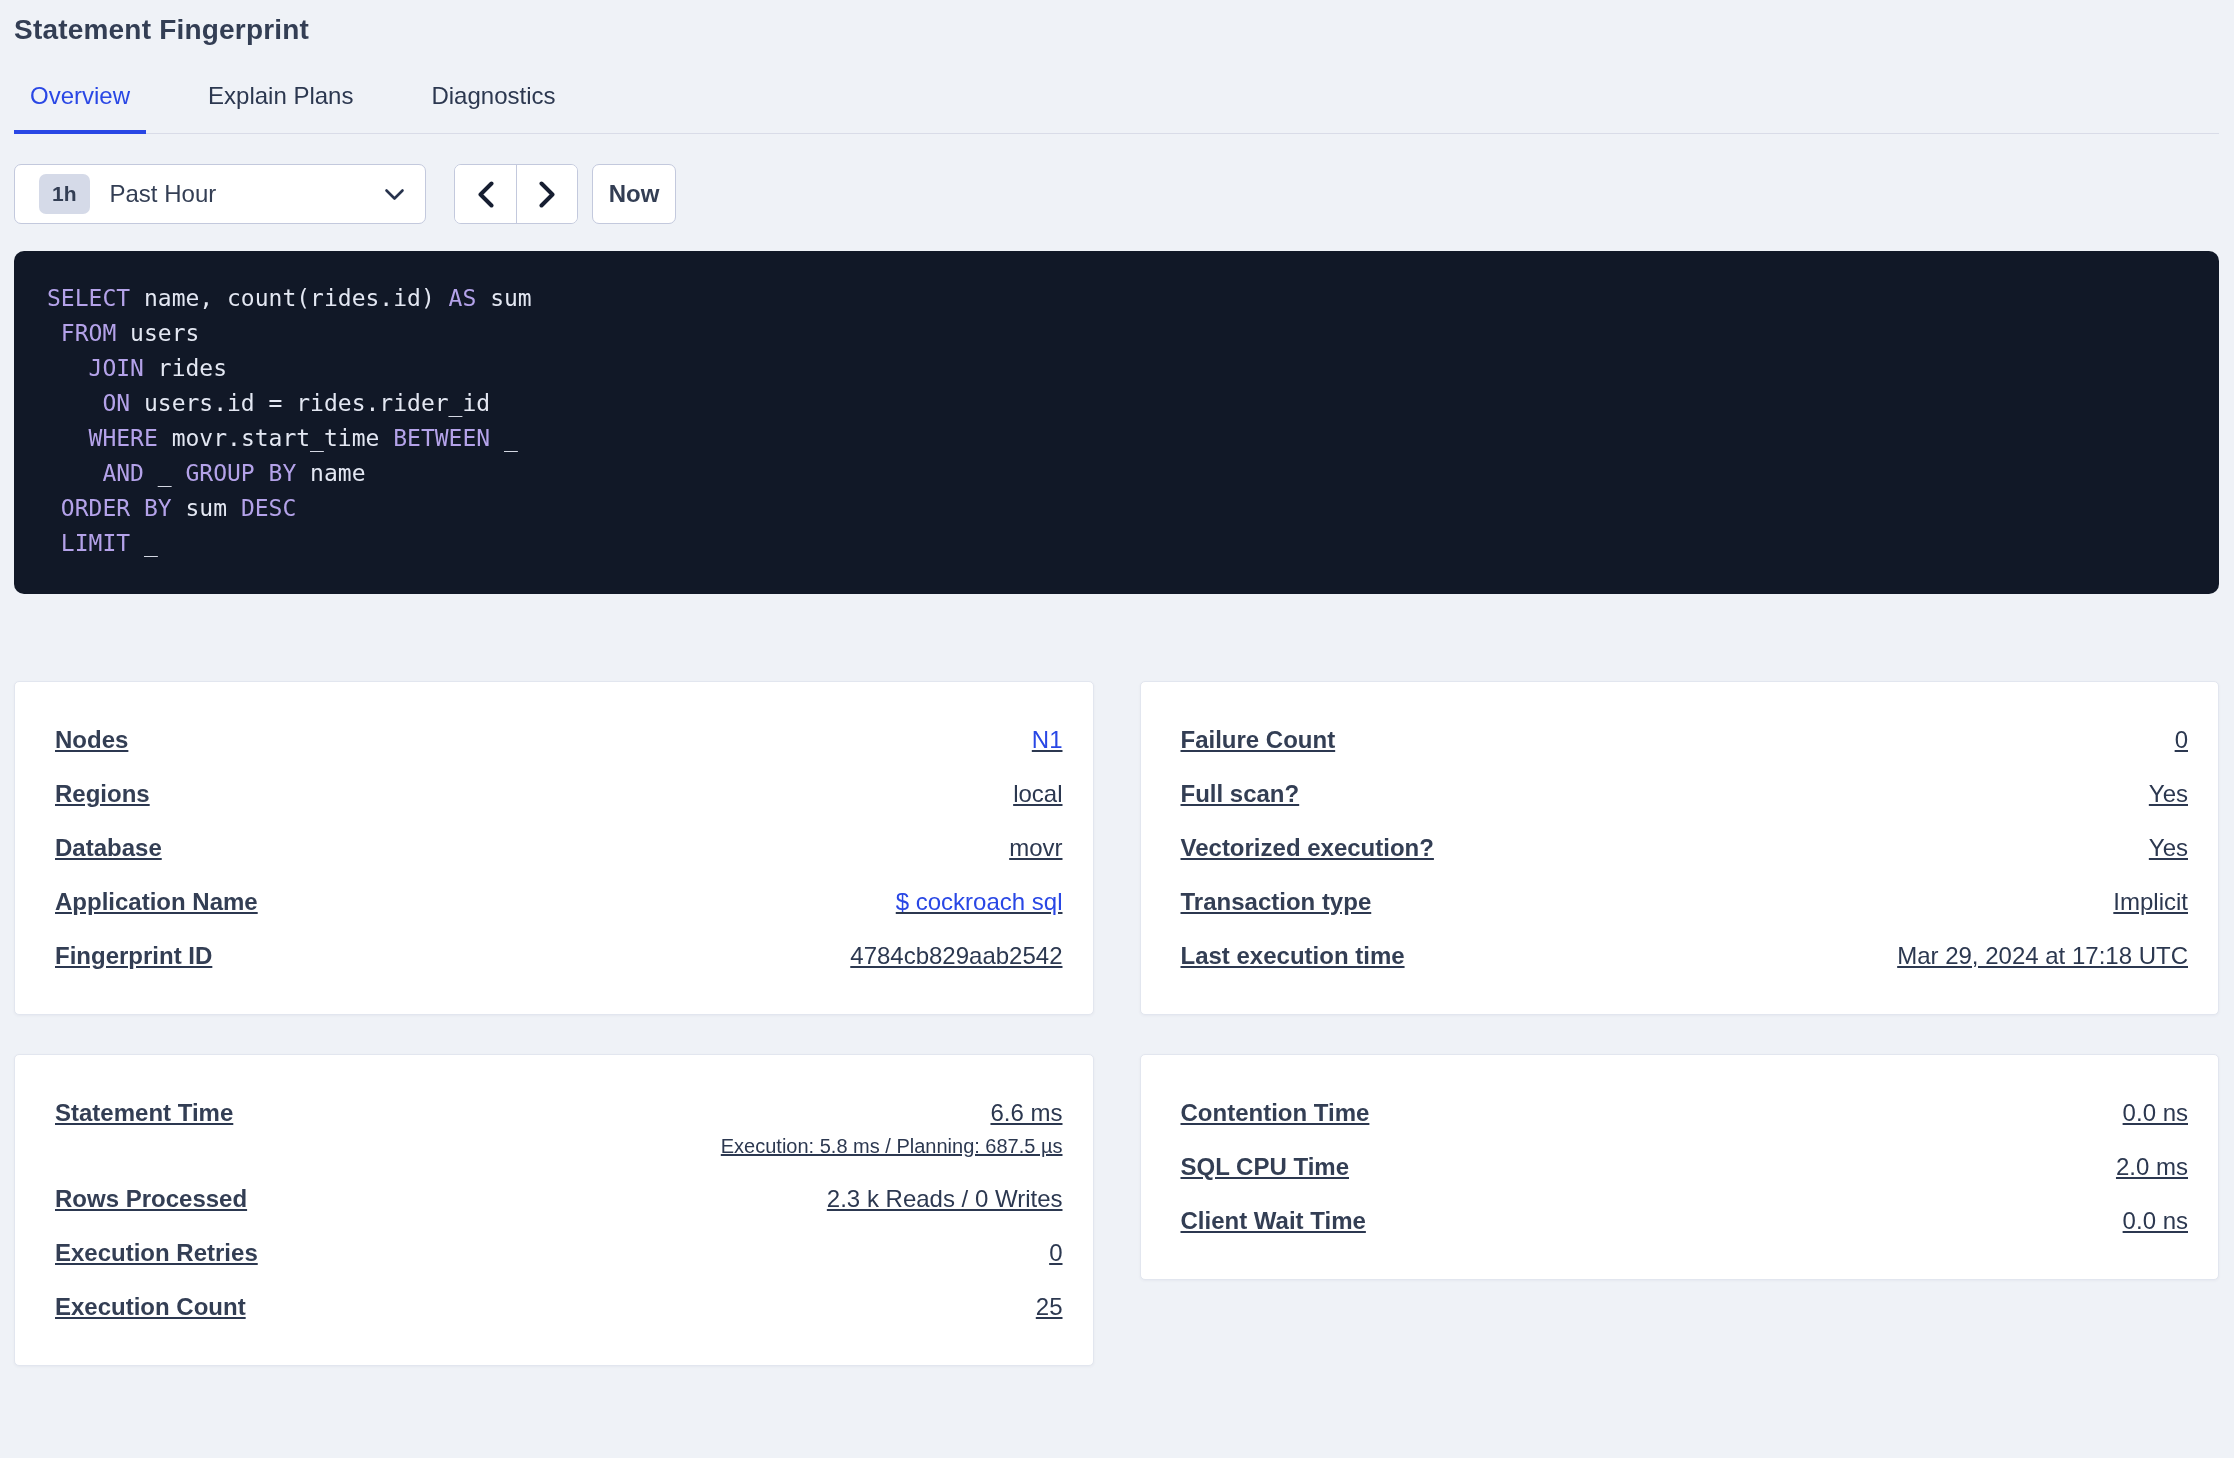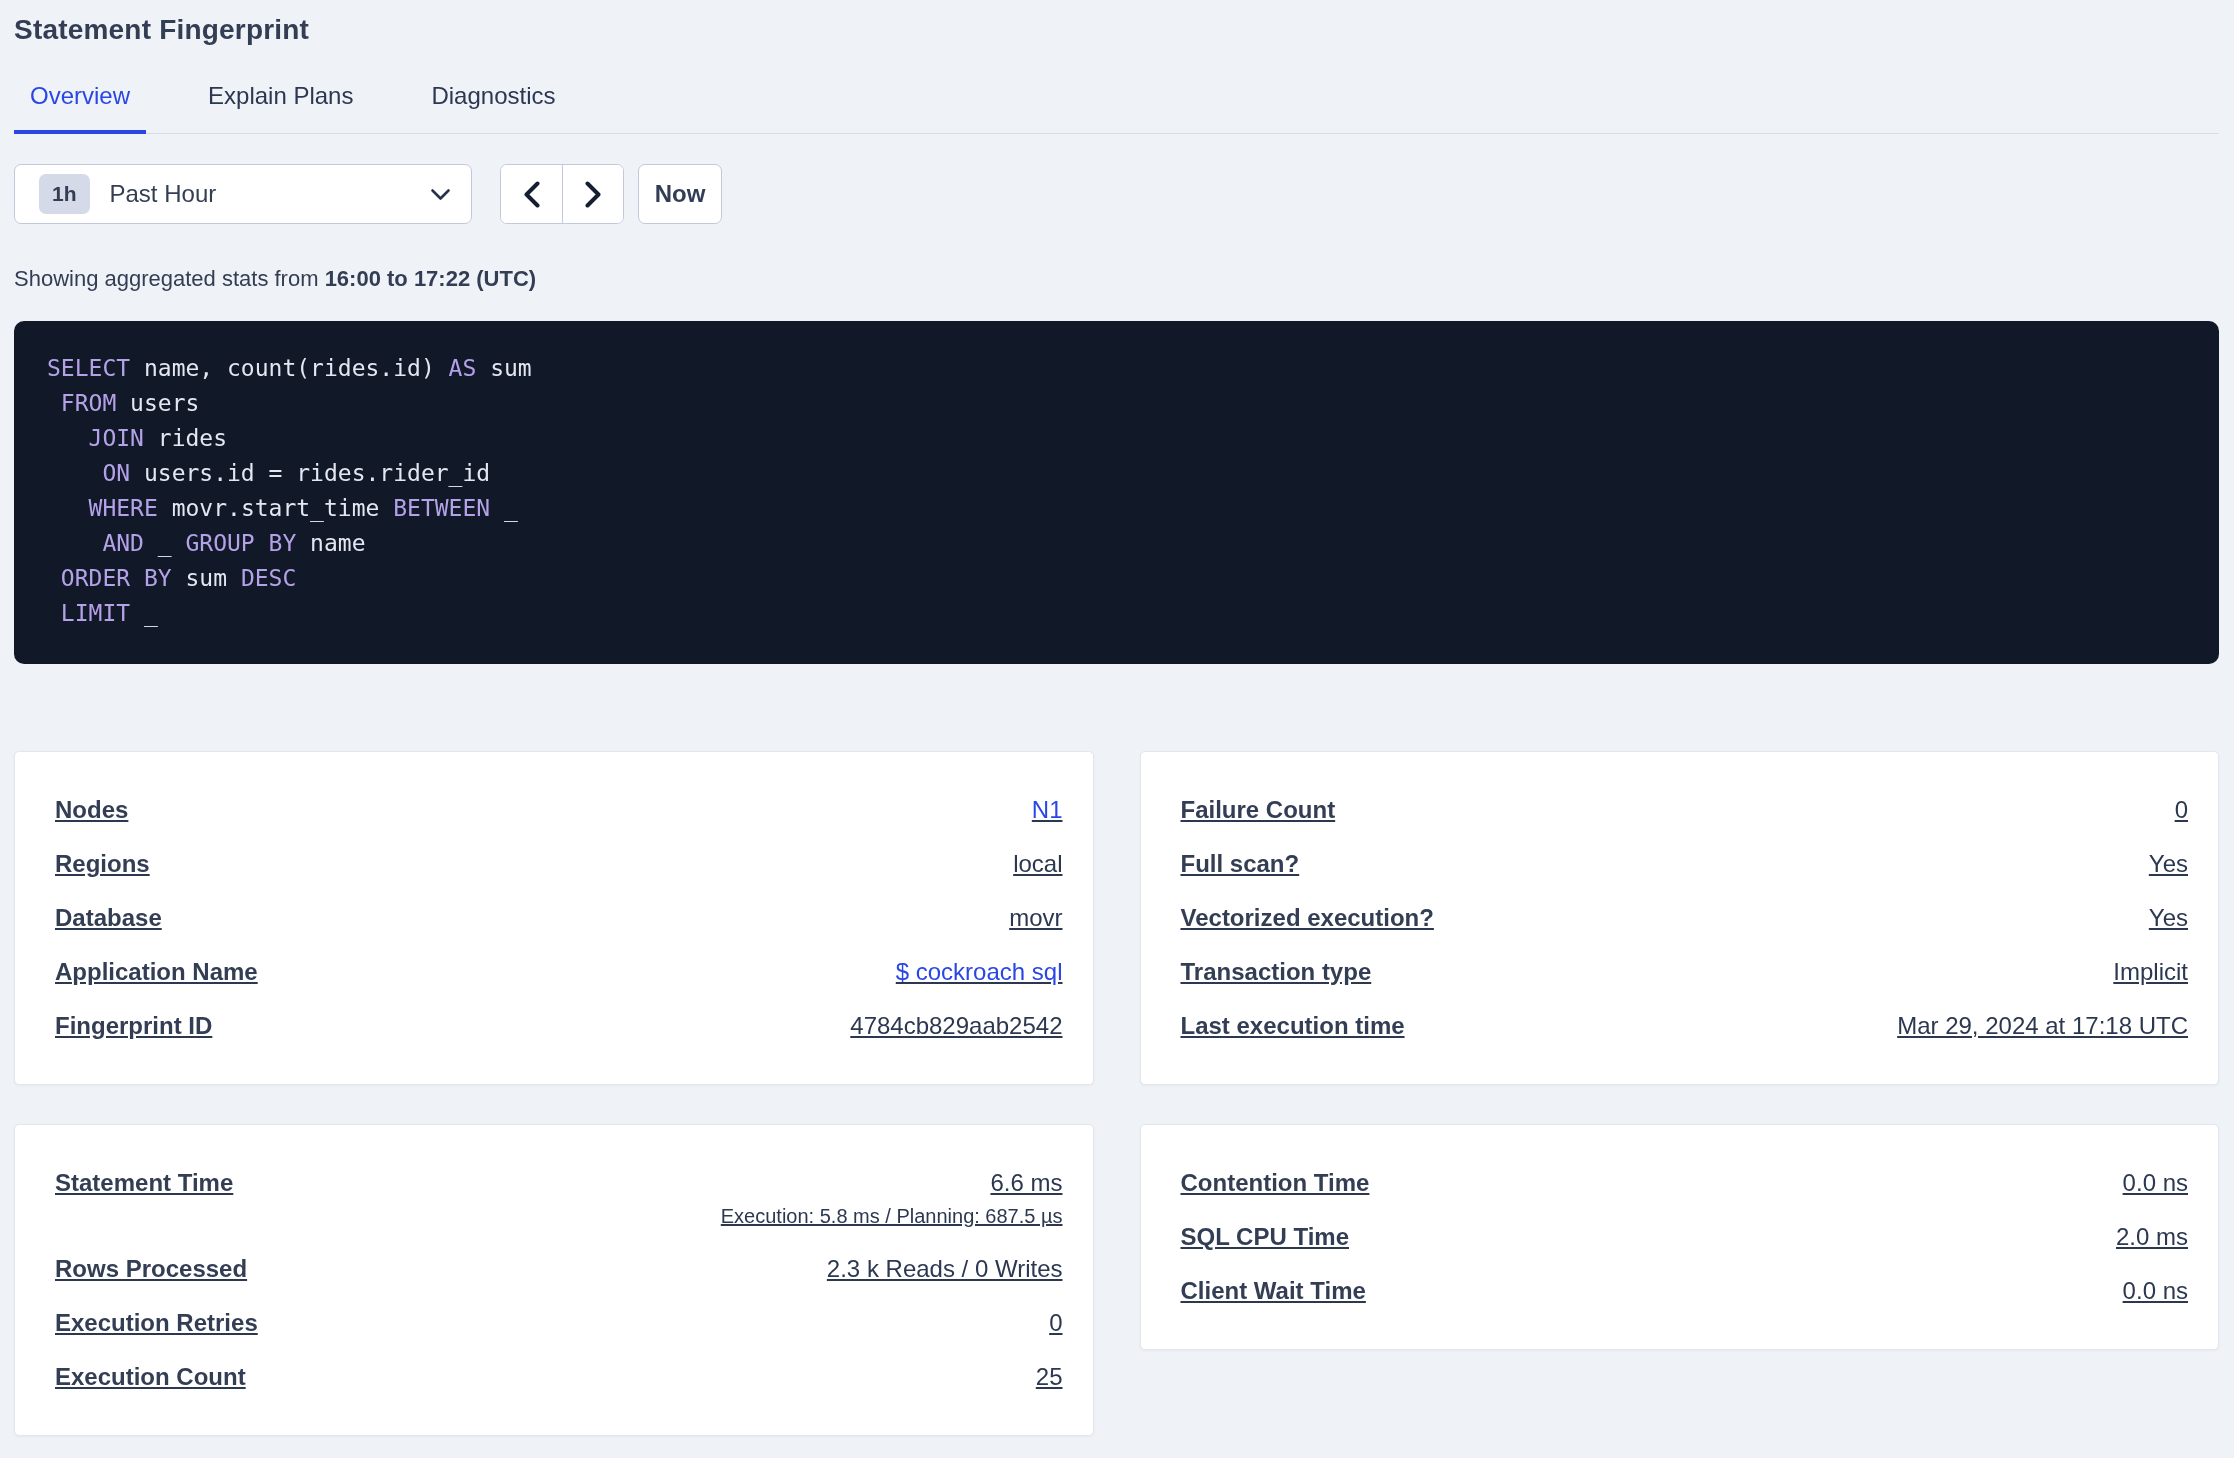--- a/index.html
+++ b/index.html
@@ -54,21 +54,21 @@
     border-bottom-color:var(--accent);
   }
 
   .controls{
     margin-top:30px;
     display:flex;
     align-items:stretch;
     height:60px;
   }
   .time-dropdown{
-    width:458px;
+    width:412px;
     background:#fff;
     border:1px solid var(--ctl-border);
     border-radius:7px;
     display:flex;
     align-items:center;
     padding:0 20px 0 24px;
     cursor:pointer;
   }
   .time-badge{
     background:var(--badge-bg);
@@ -211,21 +211,20 @@
       <button class="arrow-btn">
         <svg width="17" height="27" viewBox="0 0 17 27">
             <path d="M2.5 2.5 L13.5 13.5 L2.5 24.5" fill="none" stroke="currentColor" stroke-width="4" stroke-linecap="round" stroke-linejoin="round"></path>
           </svg>
       </button>
     </div>
 
     <button class="now-btn">Now</button>
   </div>
 
-  <p class="caption"><span>Showing aggregated stats from </span><strong>16:00 to 17:22 (UTC)</strong></p>
 
   <div class="sql-box">
       <div class="code-line"><span class="tok-kw">SELECT</span><span class="tok-txt"> name, count(rides.id) </span><span class="tok-kw">AS</span><span class="tok-txt"> sum</span></div>
       <div class="code-line"><span class="tok-txt"> </span><span class="tok-kw">FROM</span><span class="tok-txt"> users</span></div>
       <div class="code-line"><span class="tok-txt">   </span><span class="tok-kw">JOIN</span><span class="tok-txt"> rides</span></div>
       <div class="code-line"><span class="tok-txt">    </span><span class="tok-kw">ON</span><span class="tok-txt"> users.id = rides.rider_id</span></div>
       <div class="code-line"><span class="tok-txt">   </span><span class="tok-kw">WHERE</span><span class="tok-txt"> movr.start_time </span><span class="tok-kw">BETWEEN</span><span class="tok-txt"> _</span></div>
       <div class="code-line"><span class="tok-txt">    </span><span class="tok-kw">AND</span><span class="tok-txt"> _ </span><span class="tok-kw">GROUP BY</span><span class="tok-txt"> name</span></div>
       <div class="code-line"><span class="tok-txt"> </span><span class="tok-kw">ORDER BY</span><span class="tok-txt"> sum </span><span class="tok-kw">DESC</span></div>
       <div class="code-line"><span class="tok-txt"> </span><span class="tok-kw">LIMIT</span><span class="tok-txt"> _</span></div>

